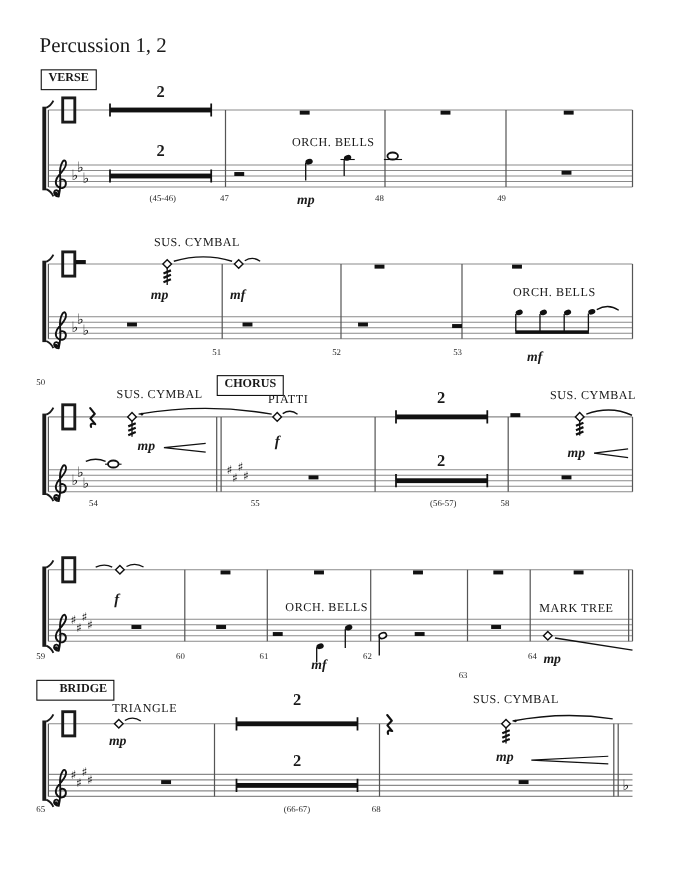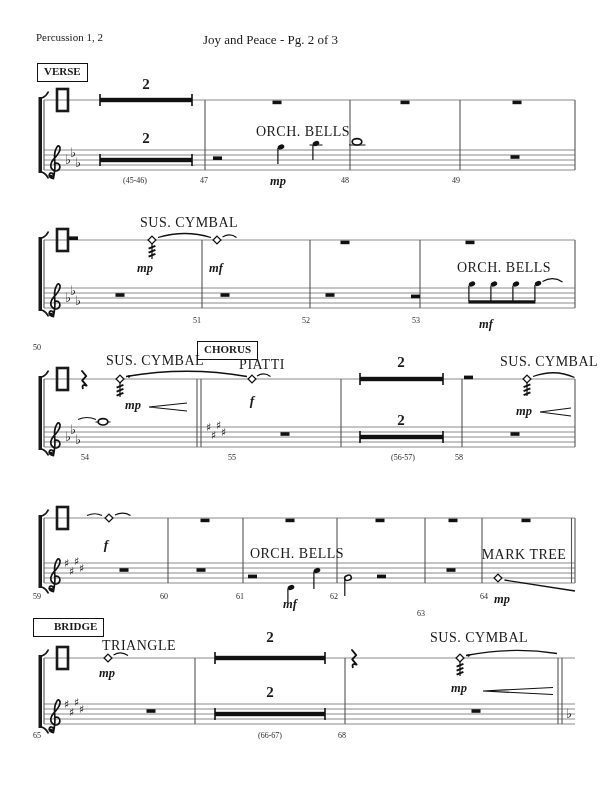--- a/index.html
+++ b/index.html
@@ -1,26 +1,26 @@
 <!DOCTYPE html>
 <html><head>
 <meta charset="utf-8">
 <style>
   html,body{margin:0;padding:0;background:#e8e8e8;}
   #page{position:relative;width:612px;height:792px;background:#ffffff;margin:0 auto;
         font-family:"Liberation Serif",serif;color:#1a1a1a;overflow:hidden;}
   #score-svg{position:absolute;left:0;top:0;}
   .abs{position:absolute;white-space:nowrap;}
   .ctr{transform:translateX(-50%);}
-  .hdr-part{font-size:11px;}
+  .hdr-part{font-size:19px;}
   .hdr-title{font-size:13px;}
   .marker{border:1.4px solid #111;background:#fff;font-weight:bold;font-size:11px;
           padding:1px 6px 2px 6px;line-height:1.25;}
   .subtitle{font-size:10.5px;}
-  .ilabel{font-size:14px;letter-spacing:.5px;}
+  .ilabel{font-size:11px;letter-spacing:.5px;}
   .dyn{font-style:italic;font-weight:bold;font-size:12.5px;}
   .dyn-f{font-size:13.5px;}
   .mnum{font-size:8px;color:#2a2a2a;}
   .mr2{font-weight:bold;font-size:15px;}
   svg text.acc{font-family:"DejaVu Sans",sans-serif;fill:#111;}
 </style>
 </head>
 <body>
 
 <div id="page">
@@ -296,31 +296,30 @@
       <path d="M460,661.4 V676" stroke="#111" stroke-width="1.2"></path>
       <use href="#trem" transform="translate(460,665)"></use>
       <path d="M466,655.5 Q512,646.5 557,653.5" fill="none" stroke="#111" stroke-width="1.3"></path>
     </g>
     <path d="M483,691 L553,687.5 M483,691 L553,694.5" stroke="#111" stroke-width="1.1" fill="none"></path>
     <text class="acc" x="566" y="718" font-size="13">♭</text>
   </g>
 </svg>
 
 <span class="abs hdr-part" style="left:36px;top:31px;">Percussion 1, 2</span>
-<span class="abs hdr-title" style="left:203px;top:32px;">Joy and Peace - Pg. 2 of 3</span>
 
 <span class="abs marker" style="left:37px;top:63px;">VERSE</span>
 <span class="abs marker" style="left:197px;top:341px;">CHORUS</span>
 <span class="abs marker" style="left:33px;top:618px;padding-left:20px;">BRIDGE</span>
 
 <span class="abs mr2 ctr" style="left:146px;top:76px;">2</span>
 <span class="abs mr2 ctr" style="left:146px;top:130px;">2</span>
 <span class="abs ilabel ctr" style="left:303px;top:124px;">ORCH. BELLS</span>
 <span class="abs dyn ctr" style="left:278px;top:174px;">mp</span>
-<span class="abs mnum ctr" style="left:135px;top:176px;">(45-46)</span>
+<span class="abs mnum ctr" style="left:148px;top:176px;">(45-46)</span>
 <span class="abs mnum ctr" style="left:204px;top:176px;">47</span>
 <span class="abs mnum ctr" style="left:345px;top:176px;">48</span>
 <span class="abs mnum ctr" style="left:456px;top:176px;">49</span>
 
 <span class="abs ilabel" style="left:140px;top:215px;">SUS. CYMBAL</span>
 <span class="abs dyn ctr" style="left:145px;top:261px;">mp</span>
 <span class="abs dyn ctr" style="left:216px;top:261px;">mf</span>
 <span class="abs ilabel ctr" style="left:504px;top:260px;">ORCH. BELLS</span>
 <span class="abs dyn ctr" style="left:486px;top:317px;">mf</span>
 <span class="abs mnum ctr" style="left:37px;top:316px;margin-top:27px;">50</span>

